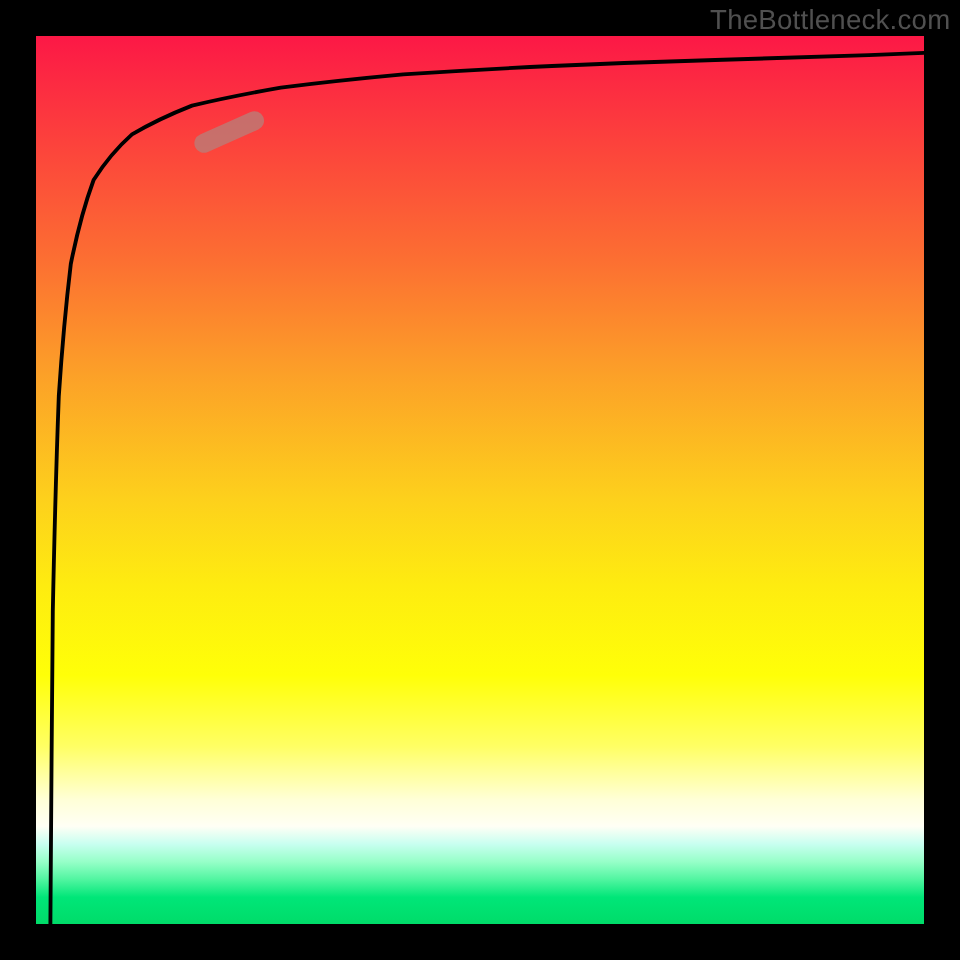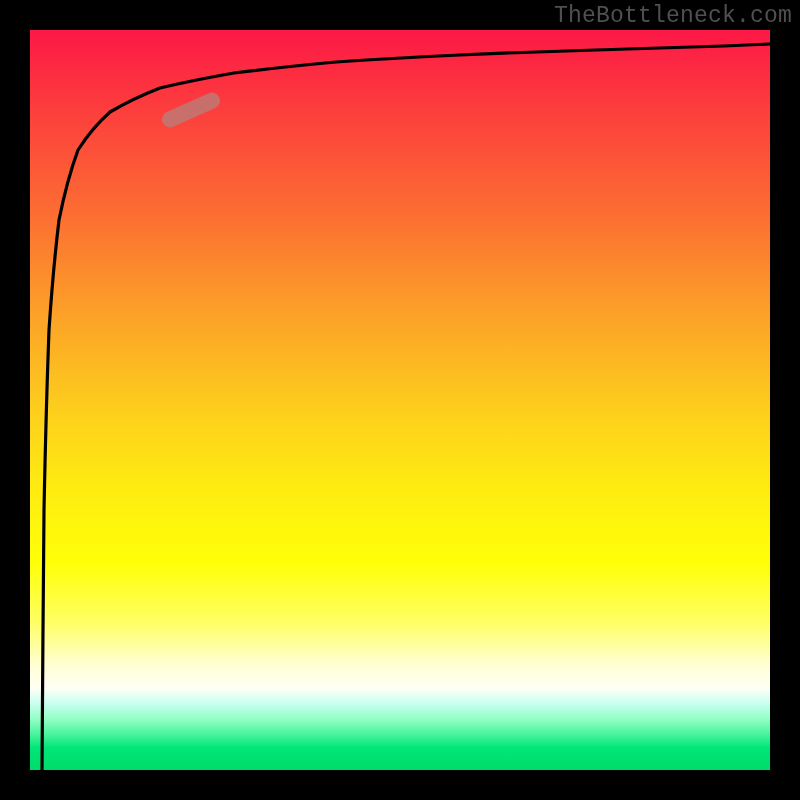--- a/index.html
+++ b/index.html
@@ -48,21 +48,21 @@
     width: 62px;
     height: 16px;
     border-radius: 9px;
     background: rgba(185, 125, 120, 0.78);
     transform-origin: center center;
   }
   .attribution {
     position: absolute;
     top: 3px;
     right: 8px;
-    font-family: Liberation Mono, monospace;
+    font-family: Liberation Sans, sans-serif;
     font-size: 23px;
     color: #505050;
     letter-spacing: 0.2px;
   }
 </style>
 </head>
 <body>
 
 <div class="canvas">
 

